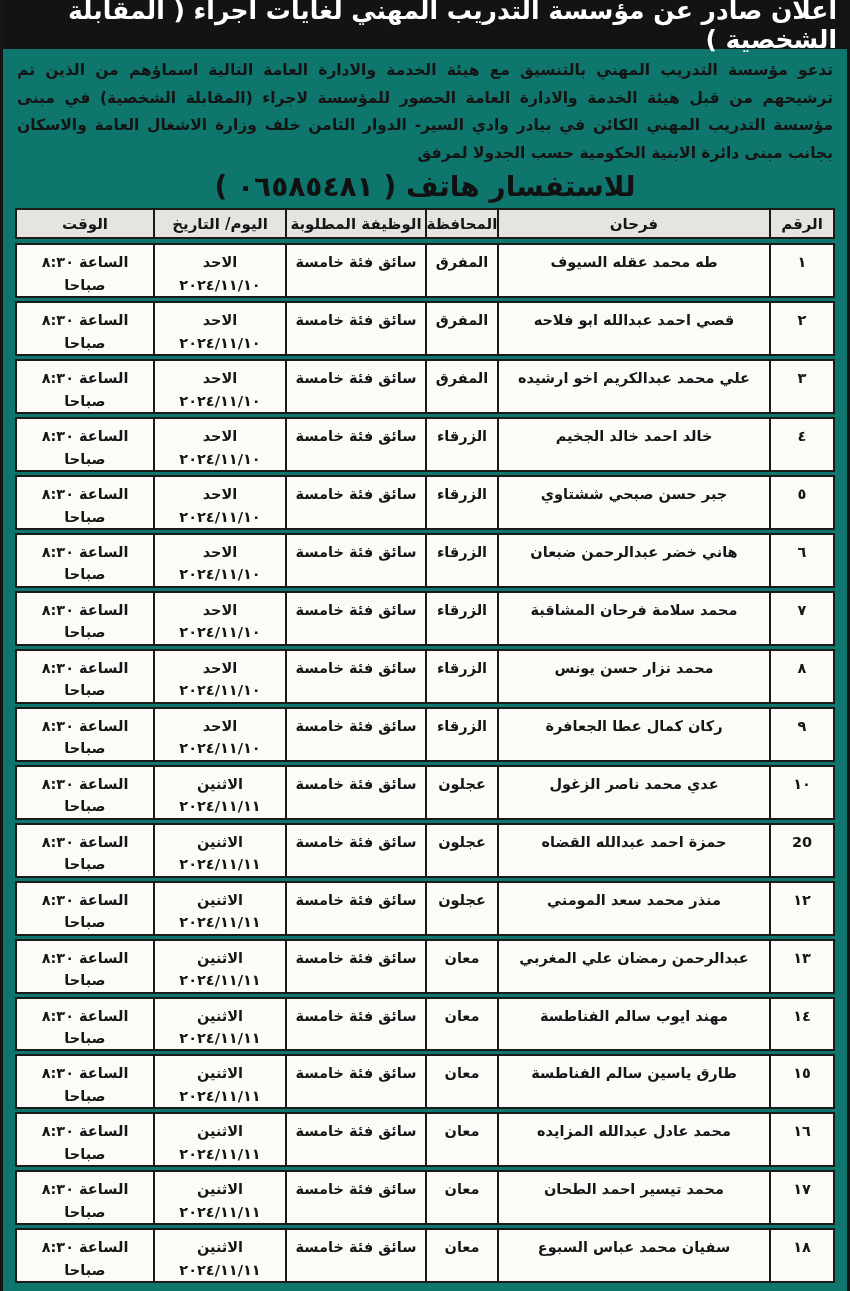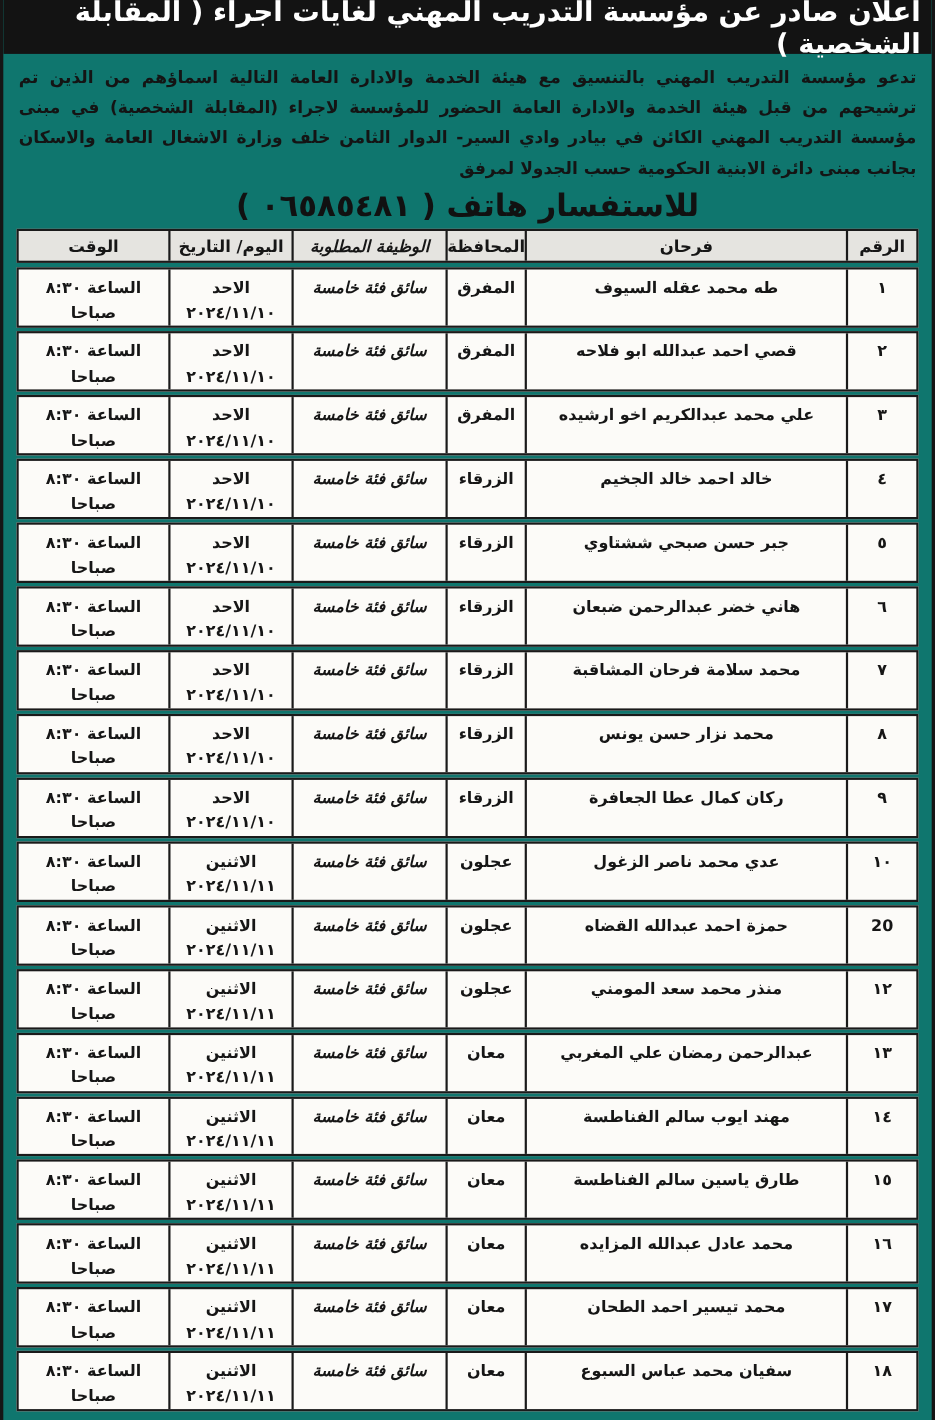--- a/index.html
+++ b/index.html
@@ -78,22 +78,22 @@
   }
   .t-cell:last-child { border-left: none; }
   .header-row .t-cell {
     justify-content: center;
     padding-top: 2px;
     font-size: 15px;
   }
   .c-num  { width: 64px; }
   .c-name { flex: 1; }
   .c-gov  { width: 72px; }
-  .c-pos  { width: 140px; font-style: italic; }
-  .c-date { width: 112px; }
+  .c-pos  { width: 140px; }
+  .c-date { width: 132px; }
   .c-time { width: 136px; }
   .note-line {
     padding: 7px 16px 0 0;
     font-size: 15px;
     font-weight: bold;
     color: #141414;
     text-align: right;
   }
   .bottom-bar {
     margin-top: auto;

